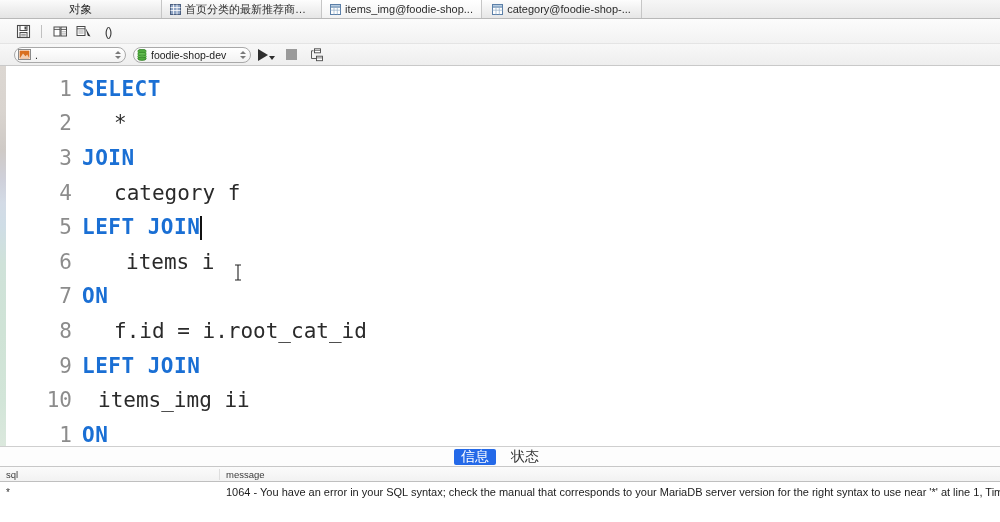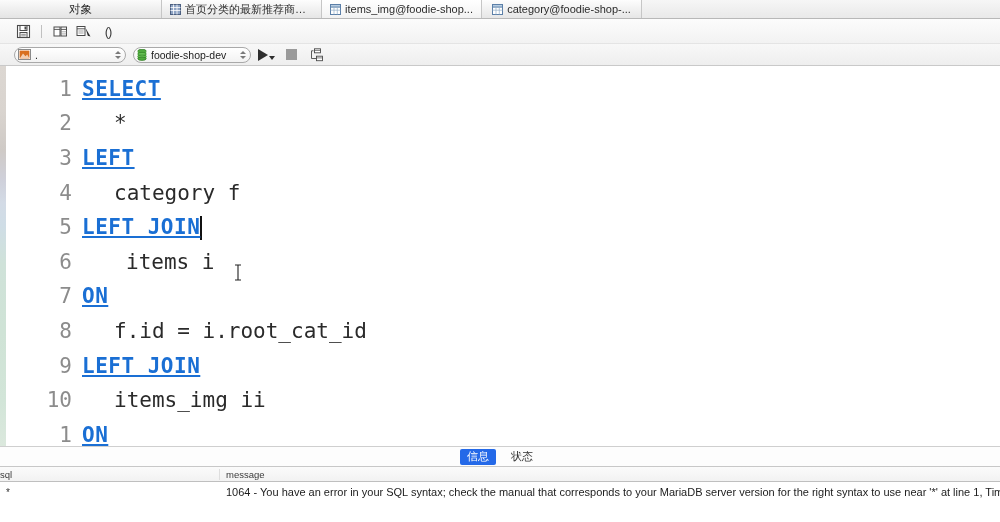--- a/index.html
+++ b/index.html
@@ -224,21 +224,20 @@
     line-height: 1;
     white-space: pre;
     font-family: "DejaVu Sans Mono", "Liberation Mono", monospace;
     color: #2a2a2a;
     position: relative;
   }
   .ctext.kw {
     color: #1a6fd4;
     font-weight: bold;
     letter-spacing: 0.5px;
-    text-decoration: underline;
   }
   .caret {
     display: inline-block;
     width: 2px;
     height: 24px;
     background: #111;
     vertical-align: -5px;
     margin-left: 0px;
   }
   .mouse-cursor {
@@ -259,40 +258,40 @@
   .result-tabs {
     height: 20px;
     display: flex;
     align-items: center;
     justify-content: center;
     gap: 8px;
     background: #fdfdfd;
     border-bottom: 1px solid #c8c8c8;
   }
   .rtab {
-    font-size: 11px;
+    font-size: 14px;
     padding: 1px 7px 2px 7px;
     border-radius: 2px;
     color: #333;
     line-height: 13px;
   }
   .rtab.sel {
     background: #2469e8;
     color: #ffffff;
   }
   .grid-head {
     height: 15px;
     display: flex;
     align-items: center;
     font-size: 9.5px;
     color: #3a3a3a;
     background: linear-gradient(to bottom,#fbfbfb,#f2f2f2);
     border-bottom: 1px solid #bfbfbf;
   }
-  .gh-sql { width: 220px; flex:0 0 220px; border-right: 1px solid #dedede;}
+  .gh-sql { width: 220px; flex:0 0 220px; padding-left: 6px; border-right: 1px solid #dedede;}
   .gh-msg { flex: 1 1 auto; padding-left: 6px; }
   .grid-row {
     height: 20px;
     display: flex;
     align-items: center;
     font-size: 11px;
     color: #1c1c1c;
     background: #ffffff;
   }
   .gr-sql { width: 220px; flex:0 0 220px; padding-left: 6px; font-size: 10px; color:#333;}
@@ -458,21 +457,21 @@
     <div class="code-line">
           <div class="ln">1</div>
           <div class="ctext kw">SELECT</div>
         </div>
         <div class="code-line">
           <div class="ln">2</div>
           <div class="ctext" style="margin-left: 32px;">*</div>
         </div>
         <div class="code-line">
           <div class="ln">3</div>
-          <div class="ctext kw">LEFT</div>
+          <div class="ctext kw">JOIN</div>
         </div>
         <div class="code-line">
           <div class="ln">4</div>
           <div class="ctext" style="margin-left: 32px;">category f</div>
         </div>
         <div class="code-line">
           <div class="ln">5</div>
           <div class="ctext kw">LEFT JOIN</div>
           <span class="caret"></span>
         </div>
@@ -487,21 +486,21 @@
         <div class="code-line">
           <div class="ln">8</div>
           <div class="ctext" style="margin-left: 32px; text-align: center;">f.id = i.root_cat_id</div>
         </div>
         <div class="code-line">
           <div class="ln">9</div>
           <div class="ctext kw">LEFT JOIN</div>
         </div>
         <div class="code-line">
           <div class="ln">10</div>
-          <div class="ctext" style="margin-left: 32px;">items_img ii</div>
+          <div class="ctext" style="margin-left: 16px;">items_img ii</div>
         </div>
         <div class="code-line">
           <div class="ln">1</div>
           <div class="ctext kw">ON</div>
         </div>
       </div>
   </div>
 
   <div class="result-panel">
 

